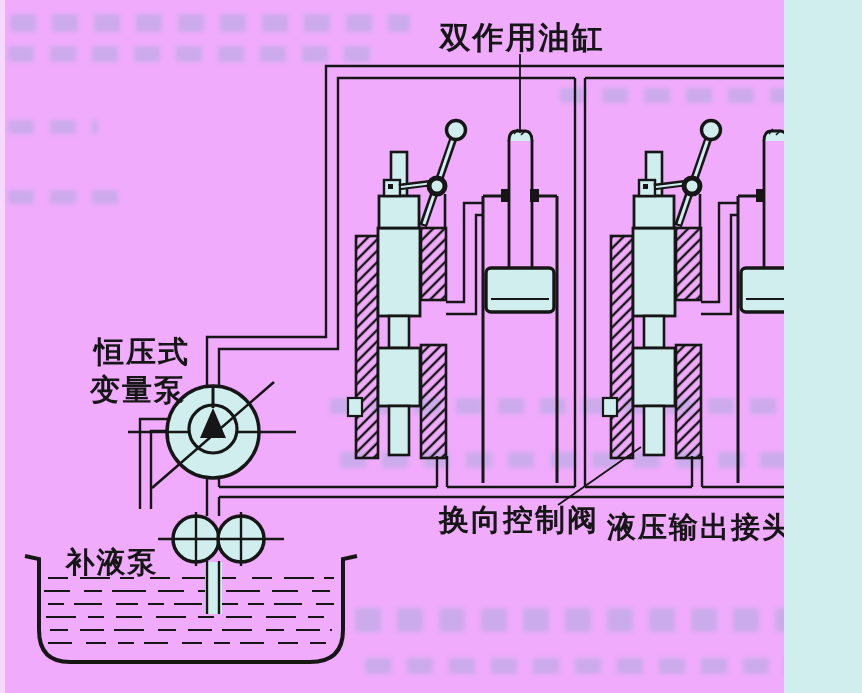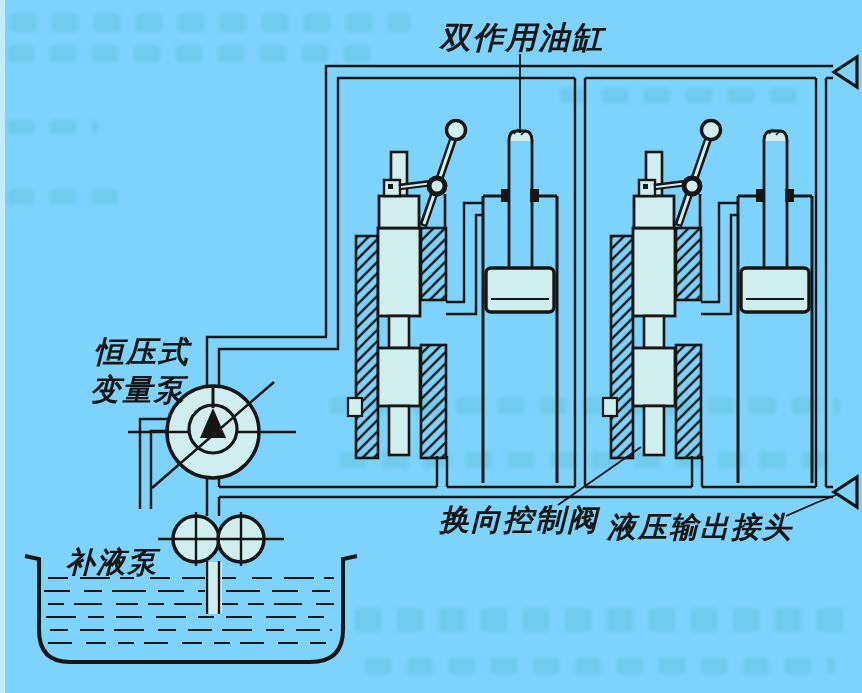--- a/index.html
+++ b/index.html
@@ -1,18 +1,18 @@
 <!DOCTYPE html>
 <html><head>
 <meta charset="utf-8">
 <style>
   html,body{margin:0;padding:0;background:#cfeeed;}
   .stage{
-    position:relative;width:862px;height:693px;background:#7dd3fc;
-    overflow:hidden;font-family:"DejaVu Sans",sans-serif;font-style:italic;
+    position:relative;width:784px;height:693px;background:#f0abfc;
+    overflow:hidden;font-family:"DejaVu Sans",sans-serif;
   }
   .stage svg{position:absolute;left:0;top:0;}
   
   .ghost{
     position:absolute;border-radius:3px;filter:blur(2px);opacity:.5;
     background:repeating-linear-gradient(90deg, rgba(62,170,170,.40) 0 26px, rgba(62,170,170,0) 26px 42px);
   }
   .edge-light{position:absolute;left:0;top:0;width:5px;height:693px;background:rgba(255,255,255,.55);}
   text.lbl{font-weight:700;fill:#161616;letter-spacing:2px;font-family:"DejaVu Sans",sans-serif;}
 </style>

